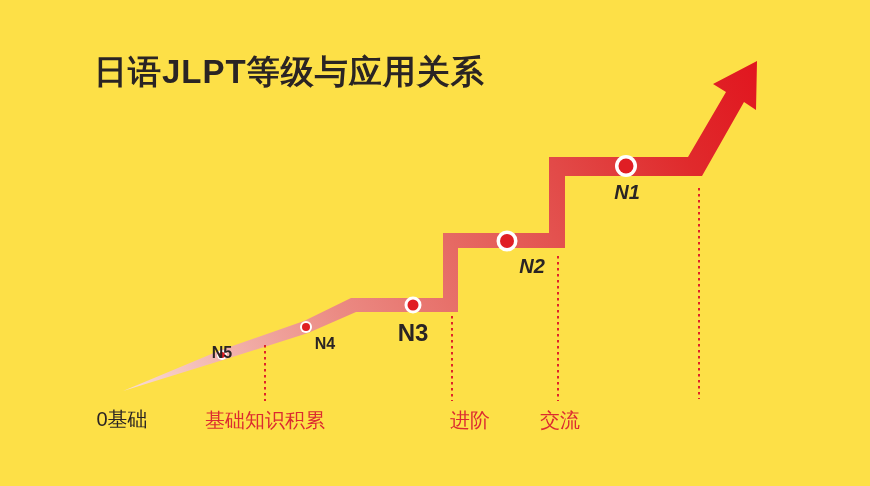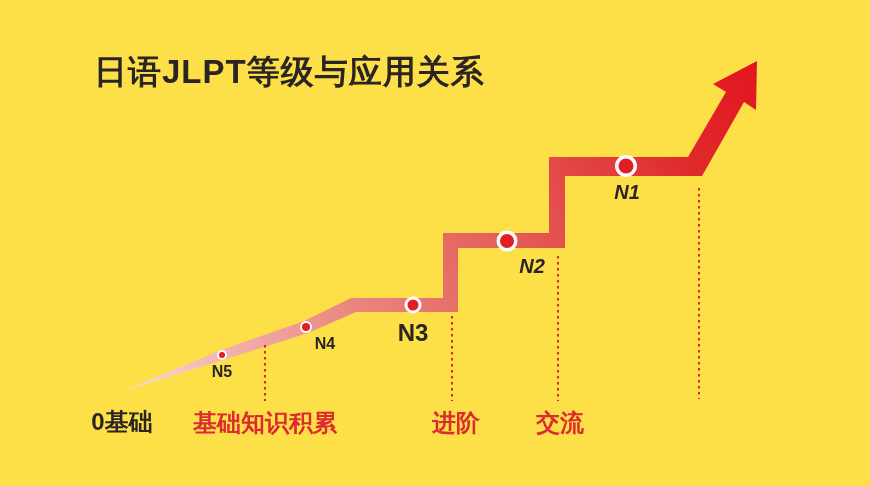--- a/index.html
+++ b/index.html
@@ -44,22 +44,22 @@
     left: 774px;
     top: 66px;
     font-size: 24px;
     font-weight: 900;
     color: #2a2424;
     white-space: nowrap;
   }
   .stage {
     position: absolute;
     transform: translateX(-50%);
-    font-size: 24px;
-    font-weight: bold;
+    font-size: 20px;
+    font-weight: normal;
     white-space: nowrap;
   }
   .stage.black { color: #2a2424; }
   .stage.red { color: #dc2b30; }
 </style>
 </head>
 <body>
 
 <div class="canvas">
 
@@ -115,24 +115,24 @@
     <g>
       <circle cx="507" cy="241" r="10.5" fill="#ffffff"></circle>
       <circle cx="507" cy="241" r="7" fill="#e01e24"></circle>
     </g>
     <g>
       <circle cx="626" cy="166" r="11" fill="#ffffff"></circle>
       <circle cx="626" cy="166" r="7.5" fill="#e01e24"></circle>
     </g>
   </svg>
 
-  <div class="lvl s16" style="left:222px; top:363px;">N5</div>
+  <div class="lvl s16" style="left:222px; top:344px;">N5</div>
   <div class="lvl s16" style="left:305px; top:335px;padding-left:40px;">N4</div>
   <div class="lvl s18" style="left:413px; top:319px;">N3</div>
   <div class="lvl s20" style="left:508px; top:255px;margin-left:24px;">N2</div>
   <div class="lvl s20" style="left:627px; top:181px;">N1</div>
 
   <div class="stage black" style="left:122px; top:406px;">0基础</div>
   <div class="stage red" style="left:265px; top:407px;">基础知识积累</div>
-  <div class="stage red" style="left:456px; top:407px;">进阶</div>
+  <div class="stage red" style="left:470px; top:407px;">进阶</div>
   <div class="stage red" style="left:560px; top:407px;">交流</div>
 
 </div>
 
 </body></html>

